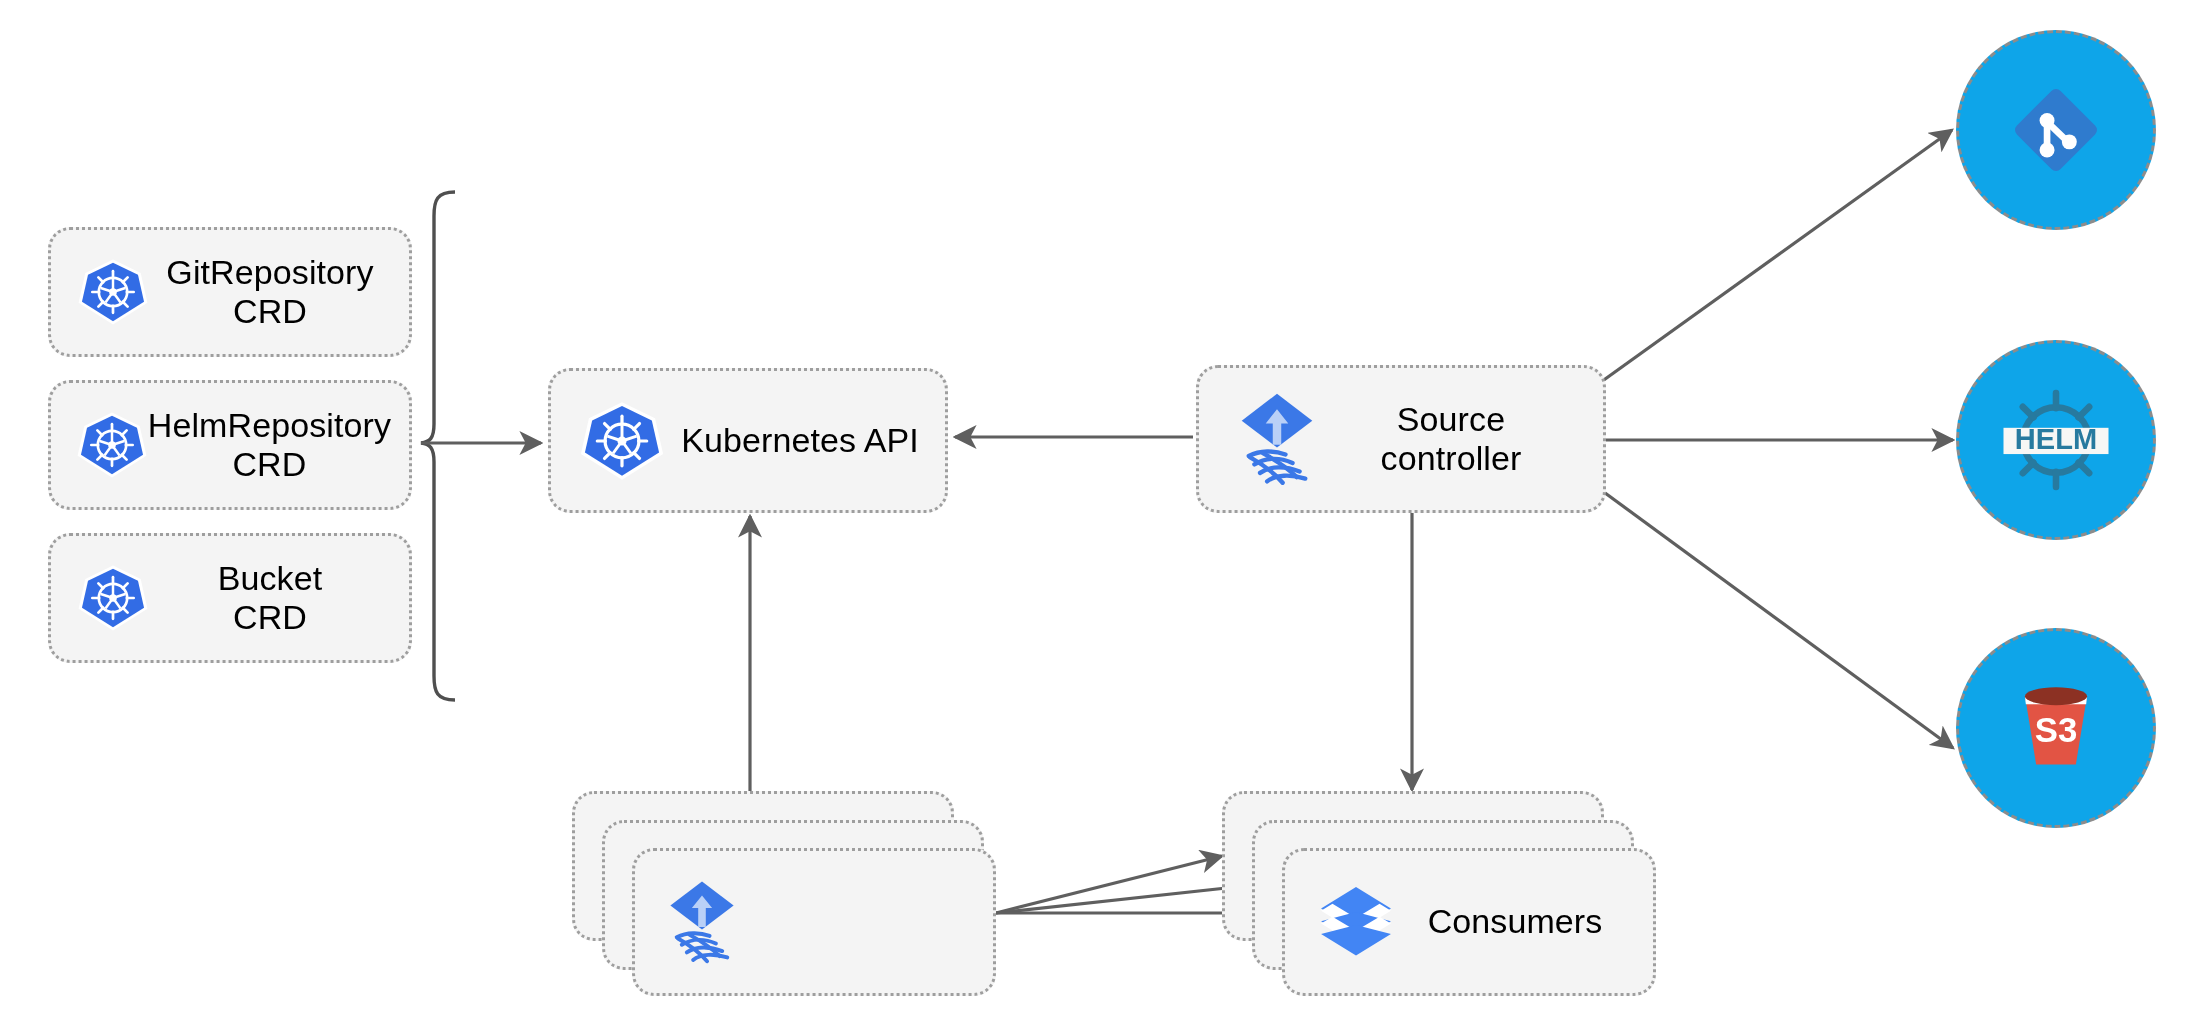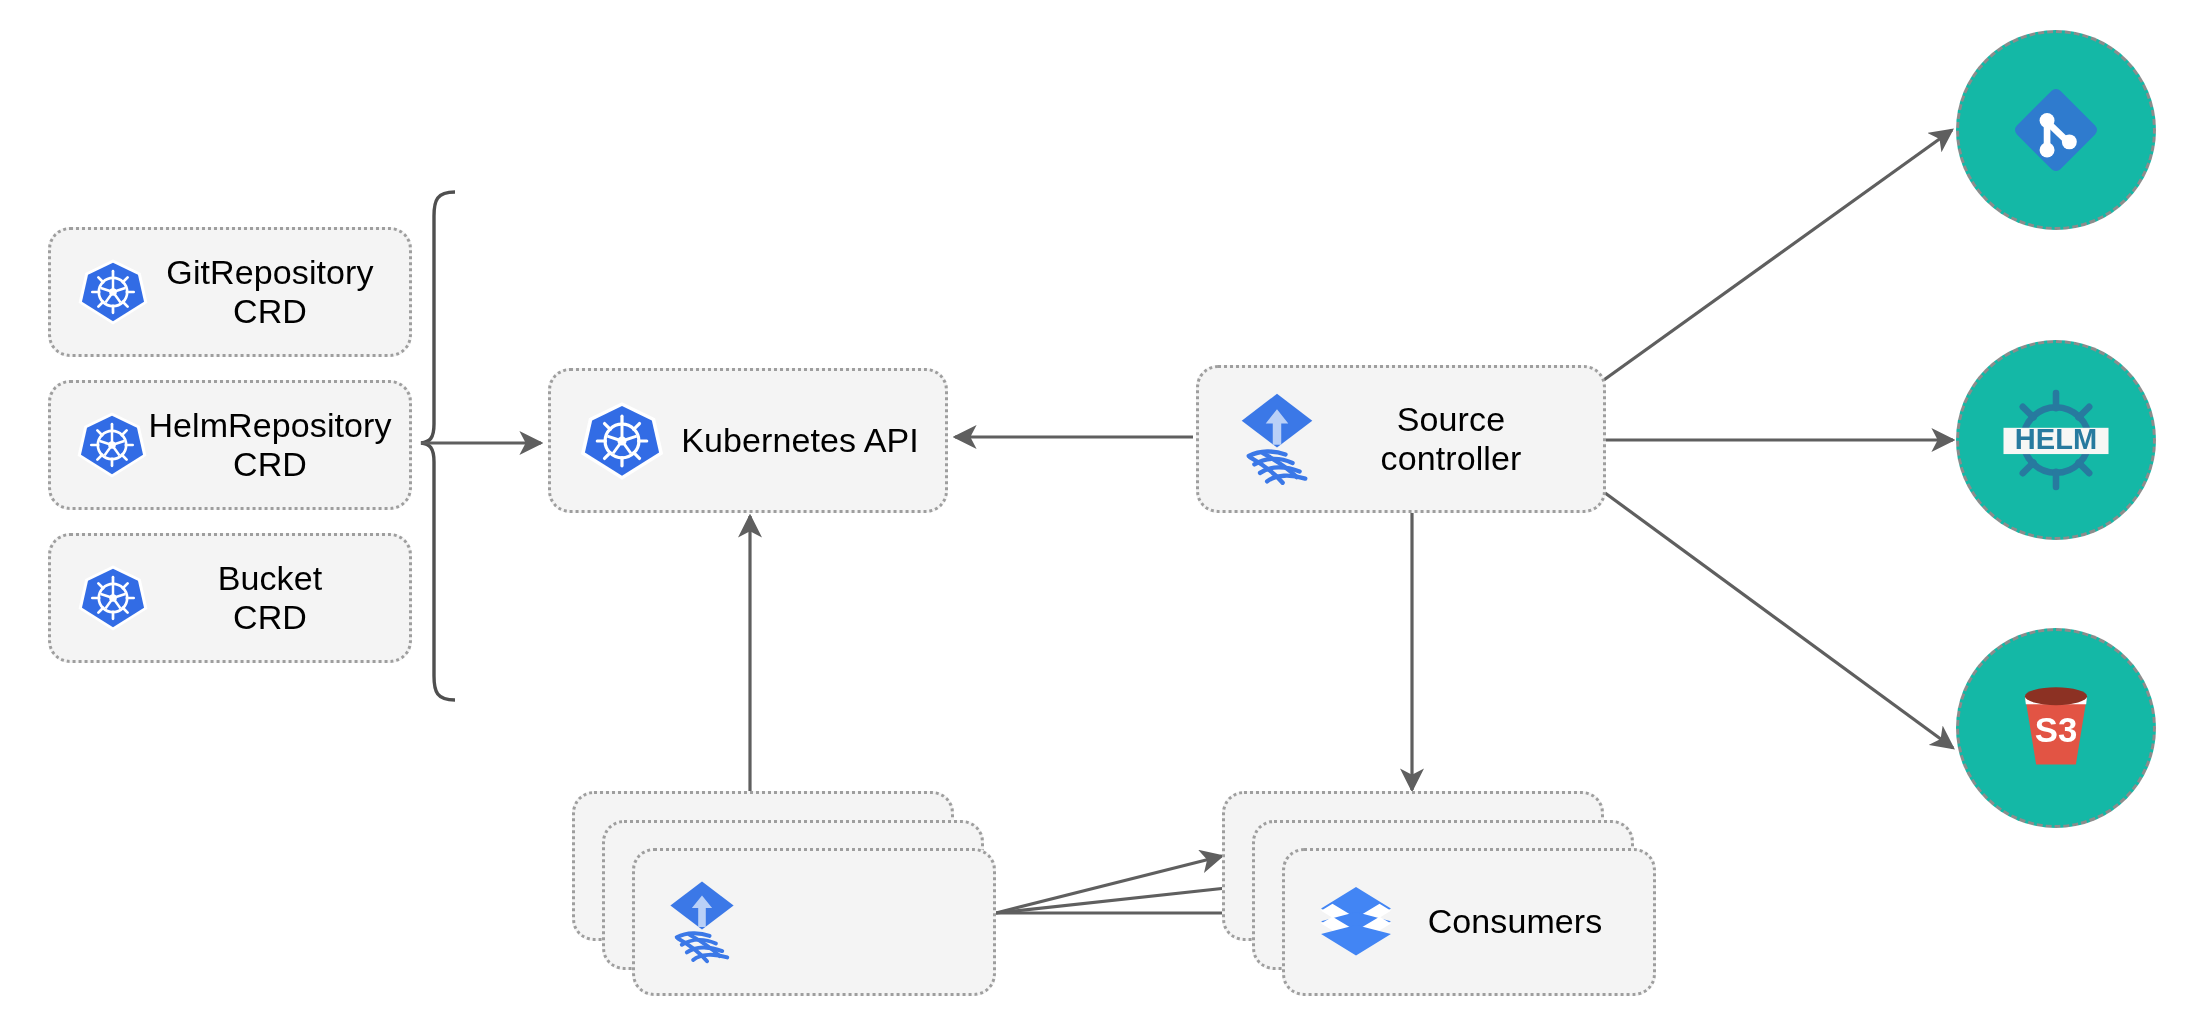--- a/index.html
+++ b/index.html
@@ -21,21 +21,21 @@
 
   
   .node {
     position: absolute;
     box-sizing: border-box;
     background: #f4f4f4;
     border: 3px dotted #9e9e9e;
     border-radius: 22px;
     display: flex;
     align-items: center;
-    justify-content: center;
+    justify-content: flex-end;
   }
   .node.stack-back {
     background: #f4f4f4;
   }
   .node-inner {
     display: flex;
     align-items: center;
     justify-content: center;
     width: 100%;
     height: 100%;
@@ -63,21 +63,21 @@
     align-items: center;
     justify-content: center;
   }
 
   
   .circle-node {
     position: absolute;
     box-sizing: border-box;
     border: 3px dashed #8c8c8c;
     border-radius: 50%;
-    background: #14b8a6;
+    background: #0ea5e9;
     display: flex;
     align-items: center;
     justify-content: center;
   }
 
   
   #edges {
     position: absolute;
     left: 0;
     top: 0;

